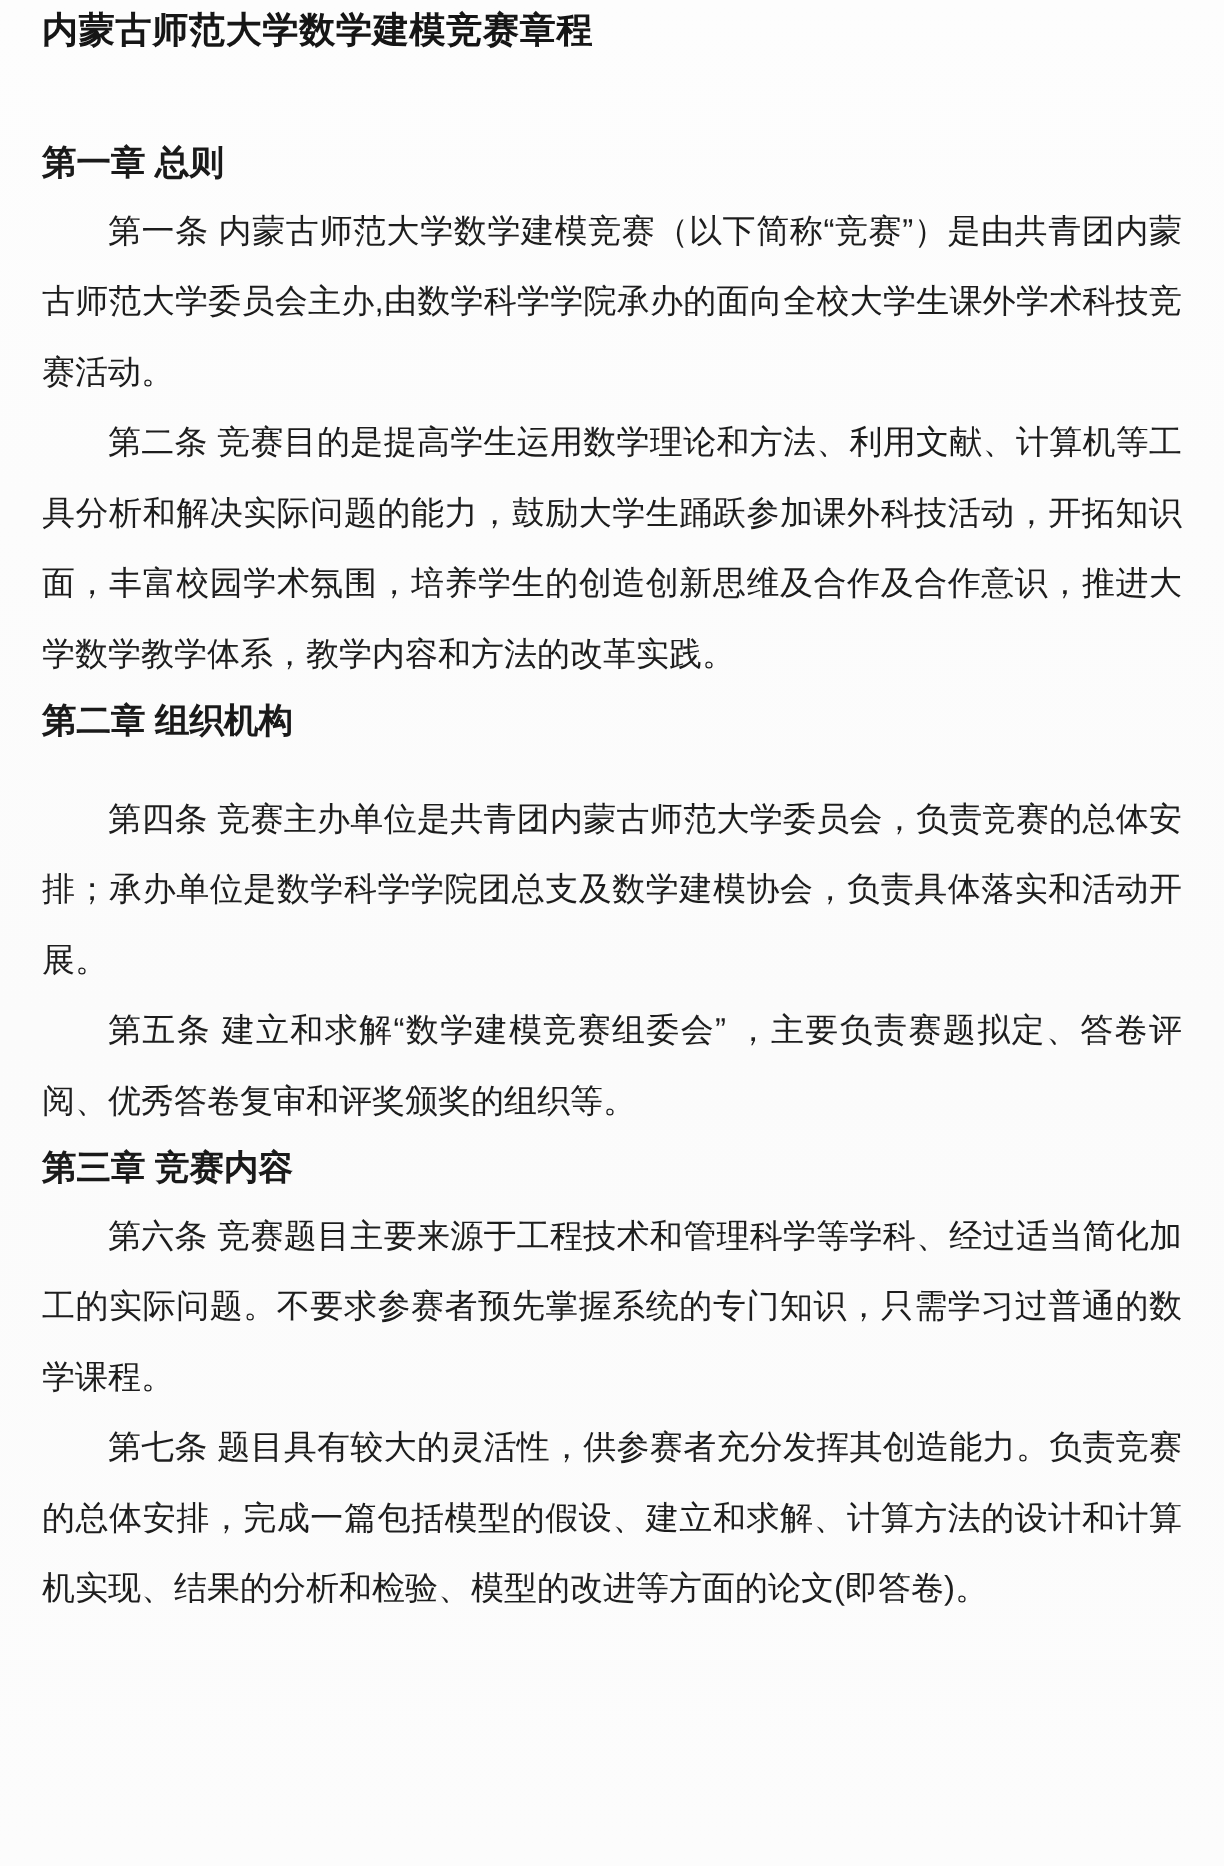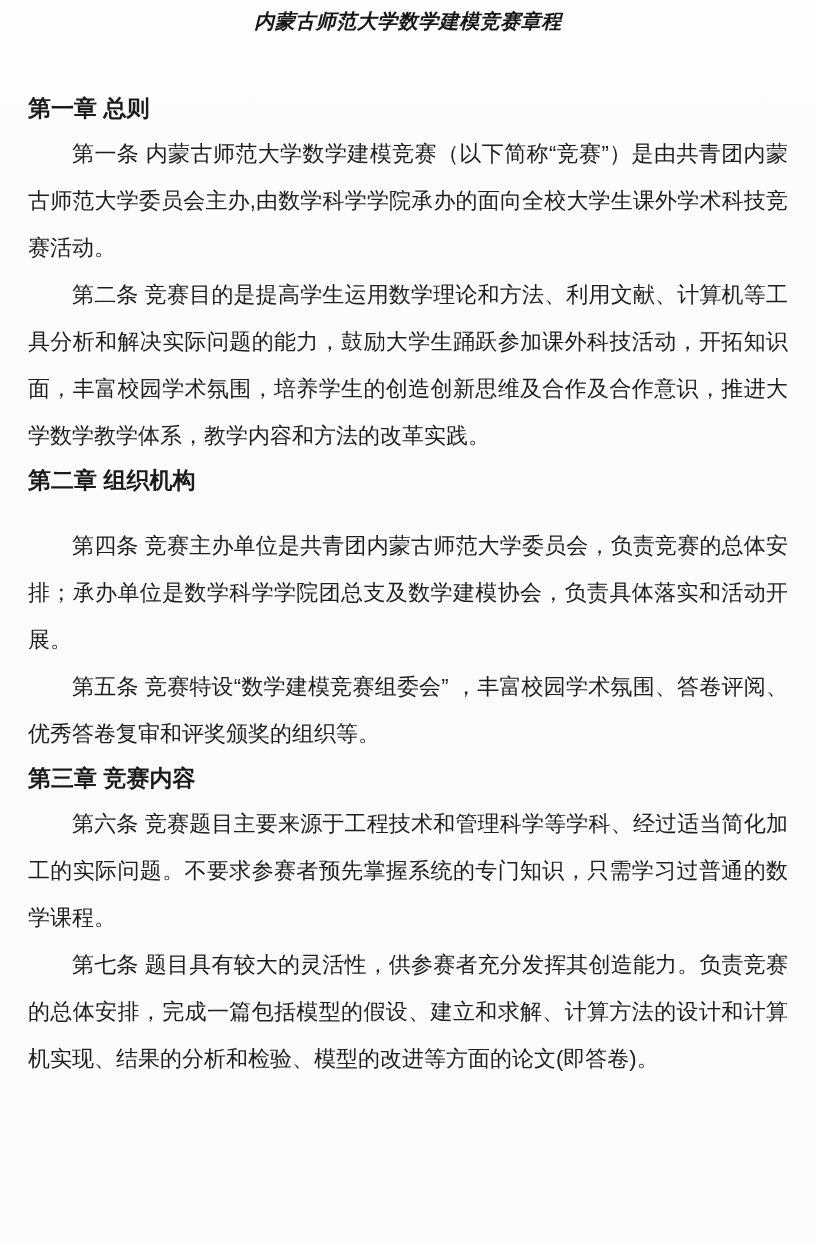--- a/index.html
+++ b/index.html
@@ -16,27 +16,25 @@
     overflow: hidden;
     font-family: "Liberation Sans", "DejaVu Sans", sans-serif;
     color: #1d1d1d;
   }
   .content {
     padding: 0 28px;
   }
   .doc-title {
     margin: 0;
     padding-top: 6px;
-    font-size: 20px;
+    font-size: 24px;
     line-height: 30px;
     font-weight: 700;
-    text-align: center;
     letter-spacing: 0.5px;
     color: #161616;
-    font-style: italic;
   }
   .chapter-heading {
     margin: 0;
     font-size: 23px;
     font-weight: 700;
     line-height: 42.5px;
     text-align: left;
     color: #1a1a1a;
   }
   .chapter-heading.first {
@@ -65,21 +63,21 @@
 
     <section>
       <h2 class="chapter-heading first">第一章 总则</h2>
       <p class="para">第一条 内蒙古师范大学数学建模竞赛（以下简称“竞赛”）是由共青团内蒙古师范大学委员会主办,由数学科学学院承办的面向全校大学生课外学术科技竞赛活动。</p>
       <p class="para">第二条 竞赛目的是提高学生运用数学理论和方法、利用文献、计算机等工具分析和解决实际问题的能力，鼓励大学生踊跃参加课外科技活动，开拓知识面，丰富校园学术氛围，培养学生的创造创新思维及合作及合作意识，推进大学数学教学体系，教学内容和方法的改革实践。</p>
     </section>
 
     <section>
       <h2 class="chapter-heading">第二章 组织机构</h2>
       <p class="para gap-top">第四条 竞赛主办单位是共青团内蒙古师范大学委员会，负责竞赛的总体安排；承办单位是数学科学学院团总支及数学建模协会，负责具体落实和活动开展。</p>
-      <p class="para">第五条 竞赛特设“数学建模竞赛组委会” ，丰富校园学术氛围、答卷评阅、优秀答卷复审和评奖颁奖的组织等。</p>
+      <p class="para">第五条 建立和求解“数学建模竞赛组委会” ，主要负责赛题拟定、答卷评阅、优秀答卷复审和评奖颁奖的组织等。</p>
     </section>
 
     <section>
       <h2 class="chapter-heading">第三章 竞赛内容</h2>
       <p class="para">第六条 竞赛题目主要来源于工程技术和管理科学等学科、经过适当简化加工的实际问题。不要求参赛者预先掌握系统的专门知识，只需学习过普通的数学课程。</p>
       <p class="para">第七条 题目具有较大的灵活性，供参赛者充分发挥其创造能力。负责竞赛的总体安排，完成一篇包括模型的假设、建立和求解、计算方法的设计和计算机实现、结果的分析和检验、模型的改进等方面的论文(即答卷)。</p>
     </section>
 
   </div>
 </div>

